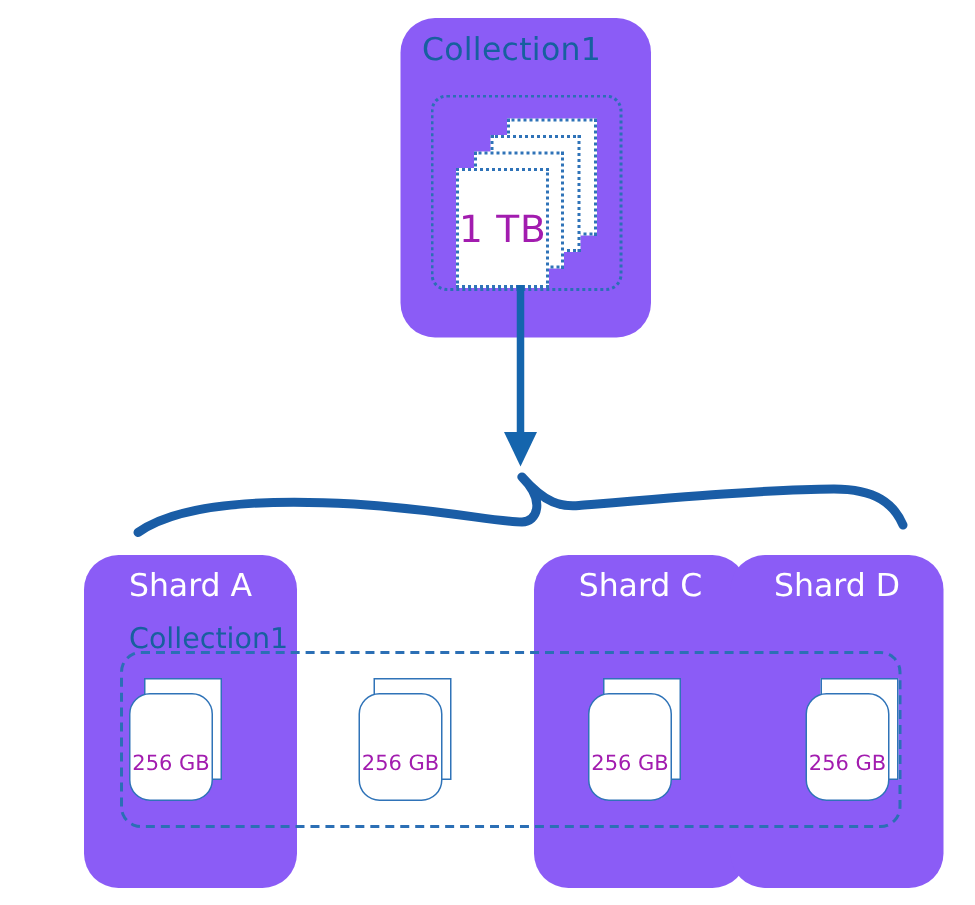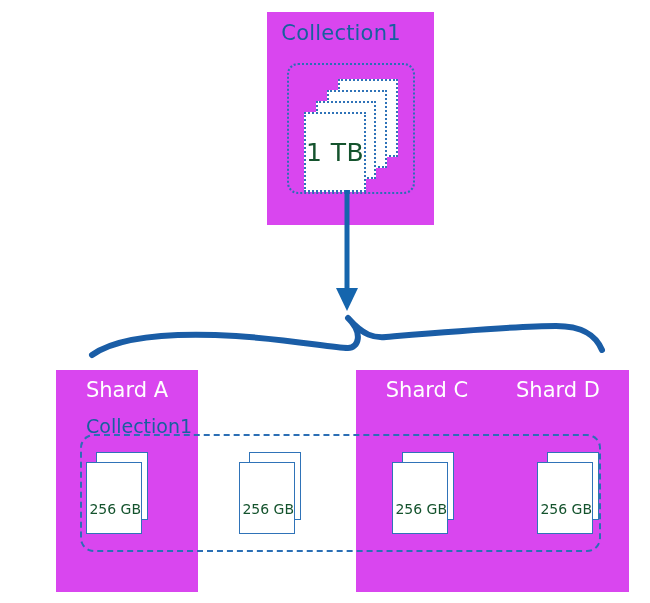--- a/index.html
+++ b/index.html
@@ -18,22 +18,22 @@
   #stage {
     position: absolute;
     left: 16px; top: 0;
     width: 650px;
     height: 603px;
   }
 
   
   .green-box {
     position: absolute;
-    background: #d946ef;
-    border-radius: 0;
+    background: #8b5cf6;
+    border-radius: 23px;
   }
 
   
   #collection-box {
     left: 251px;
     top: 12px;
     width: 167px;
     height: 213px;
   }
 
@@ -72,22 +72,22 @@
   .doc-dotted {
     border: 2px dotted #2f73b8;
   }
   .doc-solid {
     border: 1.6px solid #2f73b8;
   }
   .doc-label {
     position: absolute;
     left: 0;
     width: 100%;
-    text-align: right;
-    color: #14532d;
+    text-align: center;
+    color: #a21caf;
     font-family: "DejaVu Sans", sans-serif;
     white-space: nowrap;
   }
 
   
   #doc-top-4 { left: 322px; top: 79px;  width: 60px; height: 78px; }
   #doc-top-3 { left: 311px; top: 90px;  width: 60px; height: 78px; }
   #doc-top-2 { left: 300px; top: 101px; width: 60px; height: 78px; }
   #doc-top-1 { left: 288px; top: 112px; width: 62px; height: 80px; }
 
@@ -158,21 +158,21 @@
     top: 415px;
     color: #17609f;
     font-size: 19px;
     font-family: "DejaVu Sans", sans-serif;
     white-space: nowrap;
     z-index: 6;
   }
 
   
   .doc-back { width: 52px; height: 68px; }
-  .doc-front { width: 56px; height: 72px; }
+  .doc-front { width: 56px; height: 72px; border-radius: 14px; }
   .doc-front .doc-label {
     top: 38px;
     font-size: 14px;
   }
 
   #doc-b-0 { left: 80px;  top: 452px; }
   #doc-f-0 { left: 70px;  top: 462px; }
   #doc-b-1 { left: 233px; top: 452px; }
   #doc-f-1 { left: 223px; top: 462px; }
   #doc-b-2 { left: 386px; top: 452px; }

